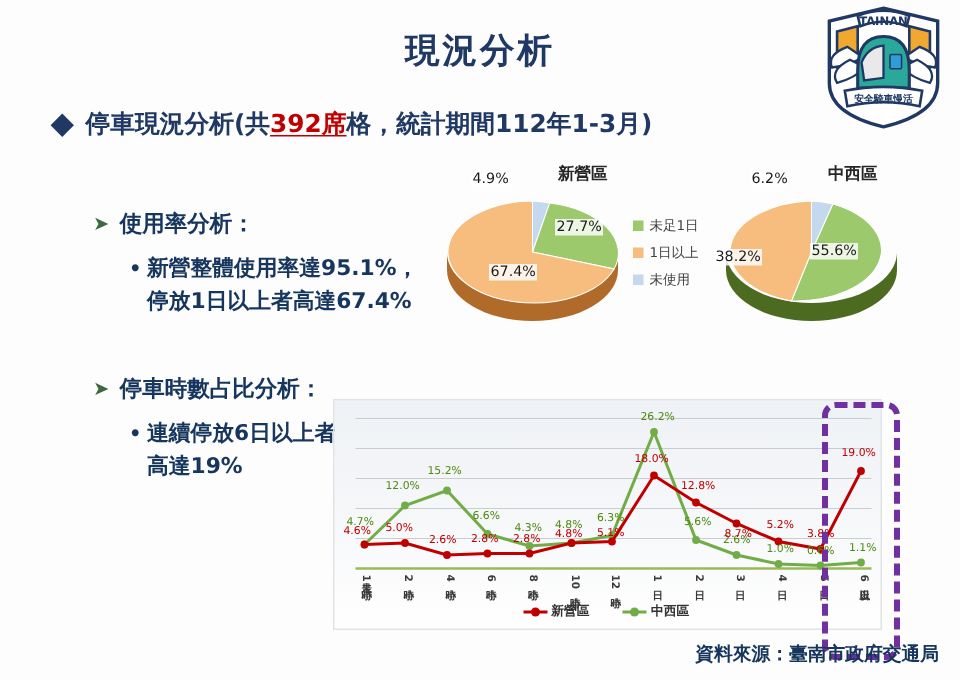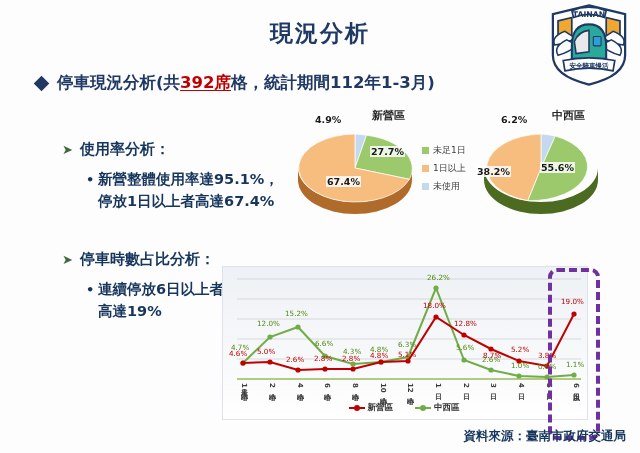--- a/index.html
+++ b/index.html
@@ -51,21 +51,21 @@
   .b3 .ind{display:inline-block;width:12px;}
 
   
   .pie-wrap{position:absolute;}
   .pie-title{
     position:absolute;font-size:11px;font-weight:bold;color:#262626;
     white-space:nowrap;
   }
   .pie3d{position:absolute;}
   .pie-lab{
-    position:absolute;font-size:9.5px;font-weight:bold;color:#1a1a1a;
+    position:absolute;font-size:9.5px;font-weight:normal;color:#1a1a1a;
     background:rgba(255,255,255,.82);padding:0 1px;white-space:nowrap;
   }
   .pie-leg{position:absolute;font-size:9px;color:#3f3f3f;white-space:nowrap;}
   .pie-leg div{display:flex;align-items:center;gap:4px;margin-bottom:5px;}
   .sw{width:7px;height:7px;display:inline-block;flex:0 0 auto;}
 
   
   .lc{
     position:absolute;left:222px;top:266px;width:364px;height:152px;
     background:linear-gradient(180deg,#eef1f5 0%,#f7f8fa 55%,#ffffff 100%);

